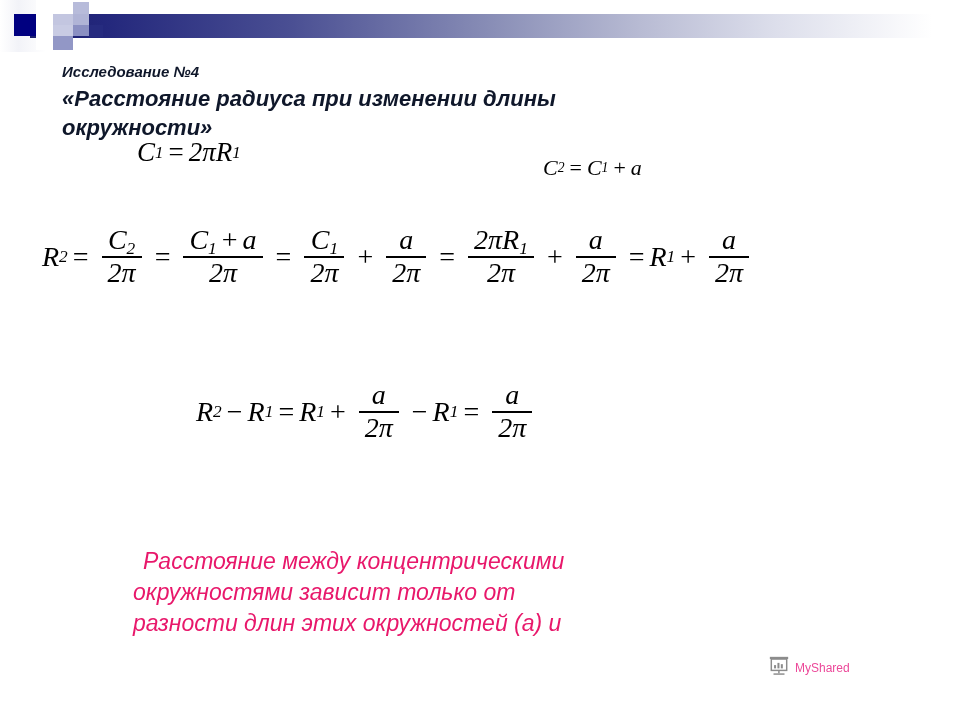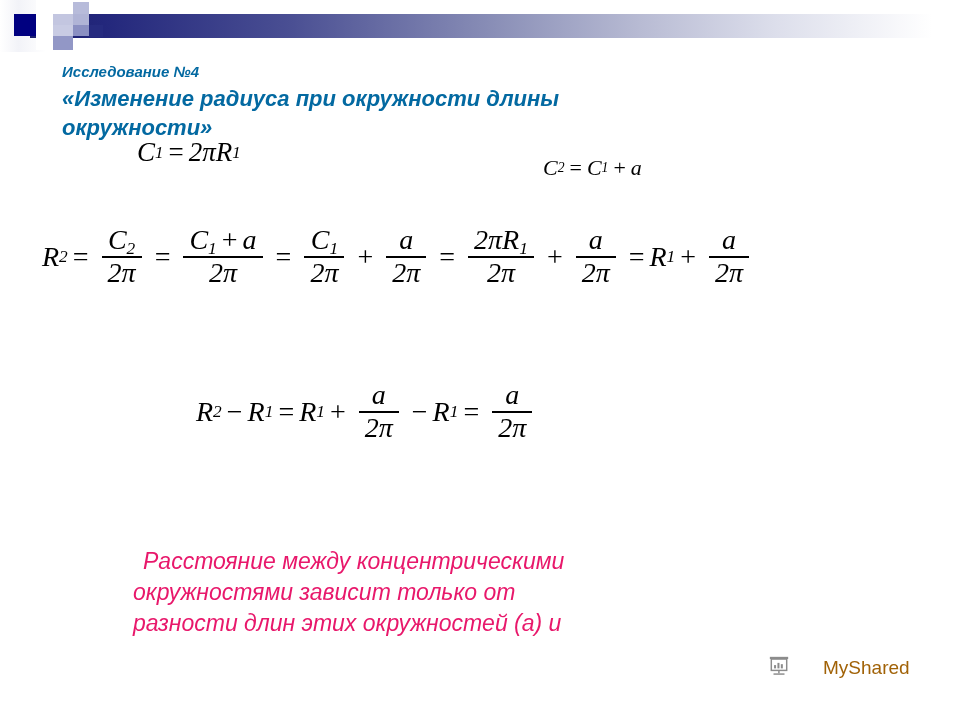--- a/index.html
+++ b/index.html
@@ -53,21 +53,21 @@
   .sq-i { left: 73px;  top: 25px; width: 16px; height: 11px; background: #8b90c2; }
   .sq-j { left: 36px;  top: 36px; width: 17px; height: 14px; background: #ffffff; }
   .sq-k { left: 89px;  top: 25px; width: 14px; height: 12px; background: #262b7f; }
 
   
   #title-block {
     position: absolute;
     left: 62px;
     top: 62px;
     width: 560px;
-    color: #0369a1;
+    color: #0f172a;
     font-weight: bold;
     font-style: italic;
   }
   #title-line-1 {
     font-size: 15px;
     letter-spacing: 0px;
     line-height: 20px;
   }
   #title-line-2 {
     font-size: 22px;
@@ -164,25 +164,24 @@
   #watermark {
     position: absolute;
     left: 768px;
     top: 655px;
     display: flex;
     align-items: center;
     gap: 5px;
   }
   #watermark .wm-label {
     font-family: "Liberation Sans", sans-serif;
-    font-size: 19px;
-    color: #a16207;
+    font-size: 12px;
+    color: #ec4899;
     font-style: normal;
     font-weight: normal;
-    margin-left: 28px;
   }
 </style>
 </head>
 <body>
 
 <div id="header-decoration">
   <div class="sq sq-fadebox"></div>
   <div class="bar"></div>
   <div class="sq sq-b"></div>
   <div class="sq sq-g"></div>
@@ -192,21 +191,21 @@
   <div class="sq sq-i"></div>
   <div class="sq sq-k"></div>
   <div class="sq sq-c"></div>
   <div class="sq sq-j"></div>
   <div class="sq sq-f"></div>
   <div class="sq sq-a"></div>
 </div>
 
 <div id="title-block">
   <div id="title-line-1">Исследование №4</div>
-  <div id="title-line-2">«Изменение радиуса при окружности длины окружности»</div>
+  <div id="title-line-2">«Расстояние радиуса при изменении длины окружности»</div>
 </div>
 
 <div id="formula-c1" class="math">
   <span class="var">C</span>
     <sub>1</sub>
   <span class="op">=</span>
   <span class="num">2</span>
     <span class="pi">π</span>
     <span class="var">R</span>
     <sub>1</sub>

